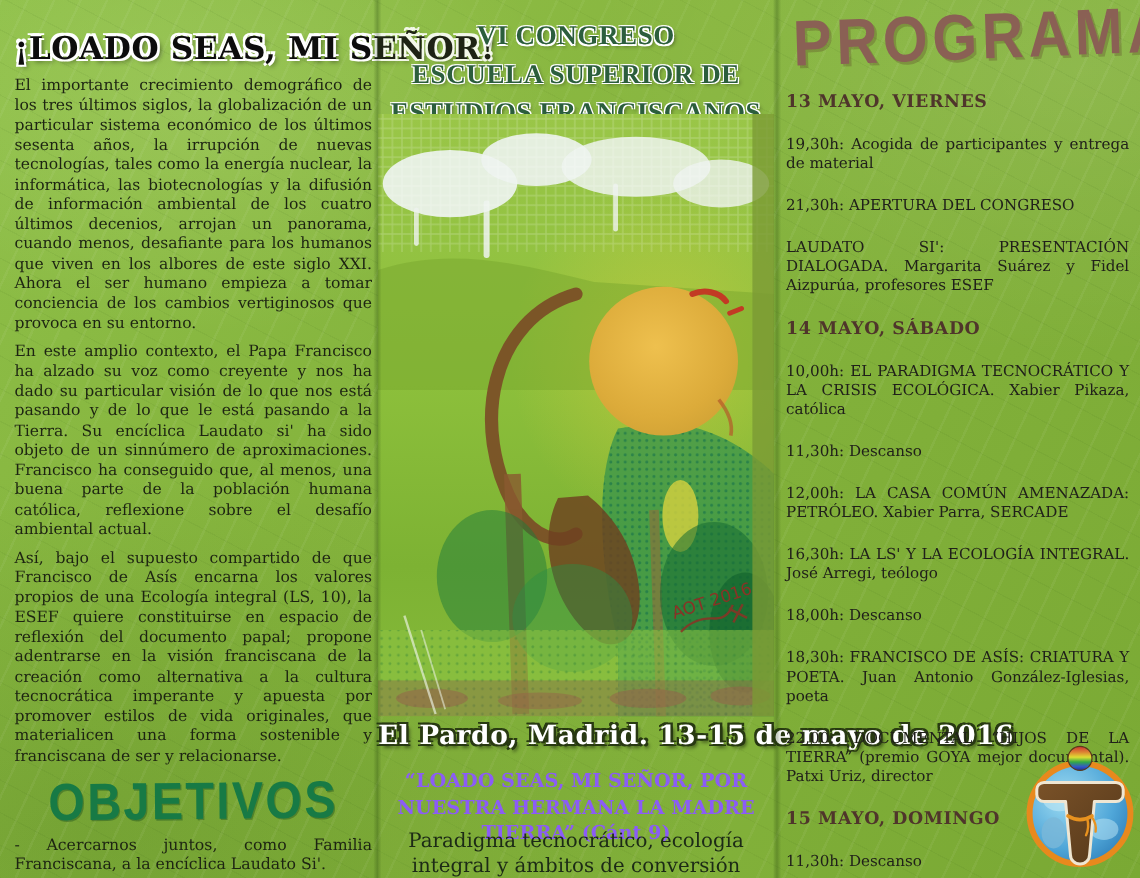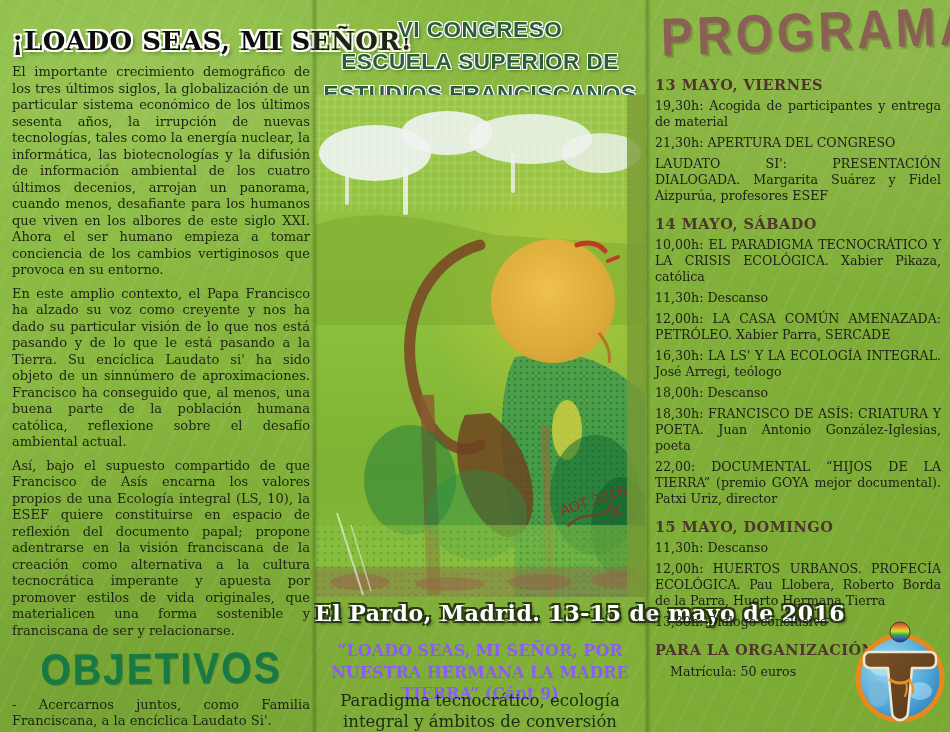--- a/index.html
+++ b/index.html
@@ -38,21 +38,21 @@
     transform:scaleY(1.12) rotate(-.5deg);text-shadow:1px 1px 0 rgba(10,60,25,.35);
   }
   .bullet{font-size:13.1px;line-height:1.25;text-align:justify;margin:6px 0;}
 
   
   .col-center{position:absolute;left:315px;top:0;width:330px;height:732px;}
   .center-tint{position:absolute;inset:0;background:rgba(160,200,70,.12);}
   .congress-title{
     position:absolute;top:14px;left:0;width:100%;text-align:center;
     font-size:22.5px;font-weight:bold;line-height:1.42;color:#2c5e3c;
-    font-family:Liberation Sans, sans-serif;letter-spacing:.5px;
+    font-family:Liberation Serif, serif;letter-spacing:.5px;
     text-shadow:-1px -1px 0 #fff,1px -1px 0 #fff,-1px 1px 0 #fff,1px 1px 0 #fff,2px 2px 3px rgba(0,0,0,.35);
   }
   .painting{position:absolute;left:0;top:95px;width:330px;height:502px;}
   .painting svg{display:block;width:100%;height:100%;}
   .event-date{
     position:absolute;top:600px;left:0;width:100%;text-align:center;
     font-size:22px;font-weight:bold;color:#fff;letter-spacing:.5px;white-space:nowrap;
     text-shadow:-2px -2px 0 #283912, -2px -2px 0 #283912,2px -2px 0 #283912,-2px 2px 0 #283912,2px 2px 0 #283912,3px 3px 3px rgba(0,0,0,.45);
   }
   .quote{
@@ -69,21 +69,21 @@
   .program-title{
     font-family:"Liberation Sans", sans-serif;font-weight:bold;font-size:48px;
     color:#8a6054;letter-spacing:4px;margin:10px 0 2px 6px;
     transform:scaleY(1.12) rotate(-2deg);transform-origin:left center;
     text-shadow:2px 2px 0 rgba(80,40,30,.25);
   }
   .day-header{
     font-size:14.5px;font-weight:bold;color:#4f352b;letter-spacing:.5px;
     margin:11px 0 3px 0;
   }
-  .entry{font-size:12.6px;line-height:1.27;margin:5px 0;text-align:justify;}
+  .entry{font-size:12.6px;line-height:1.27;margin:19px 0;text-align:justify;}
   .info-line{font-size:12.6px;line-height:1.3;margin:6px 15px;}
   .logo{position:absolute;left:850px;top:616px;width:100px;height:112px;}
   .logo svg{display:block;width:100%;height:100%;}
 </style>
 </head>
 <body>
 
 <div class="texture"></div>
 
 <div class="col-left">

